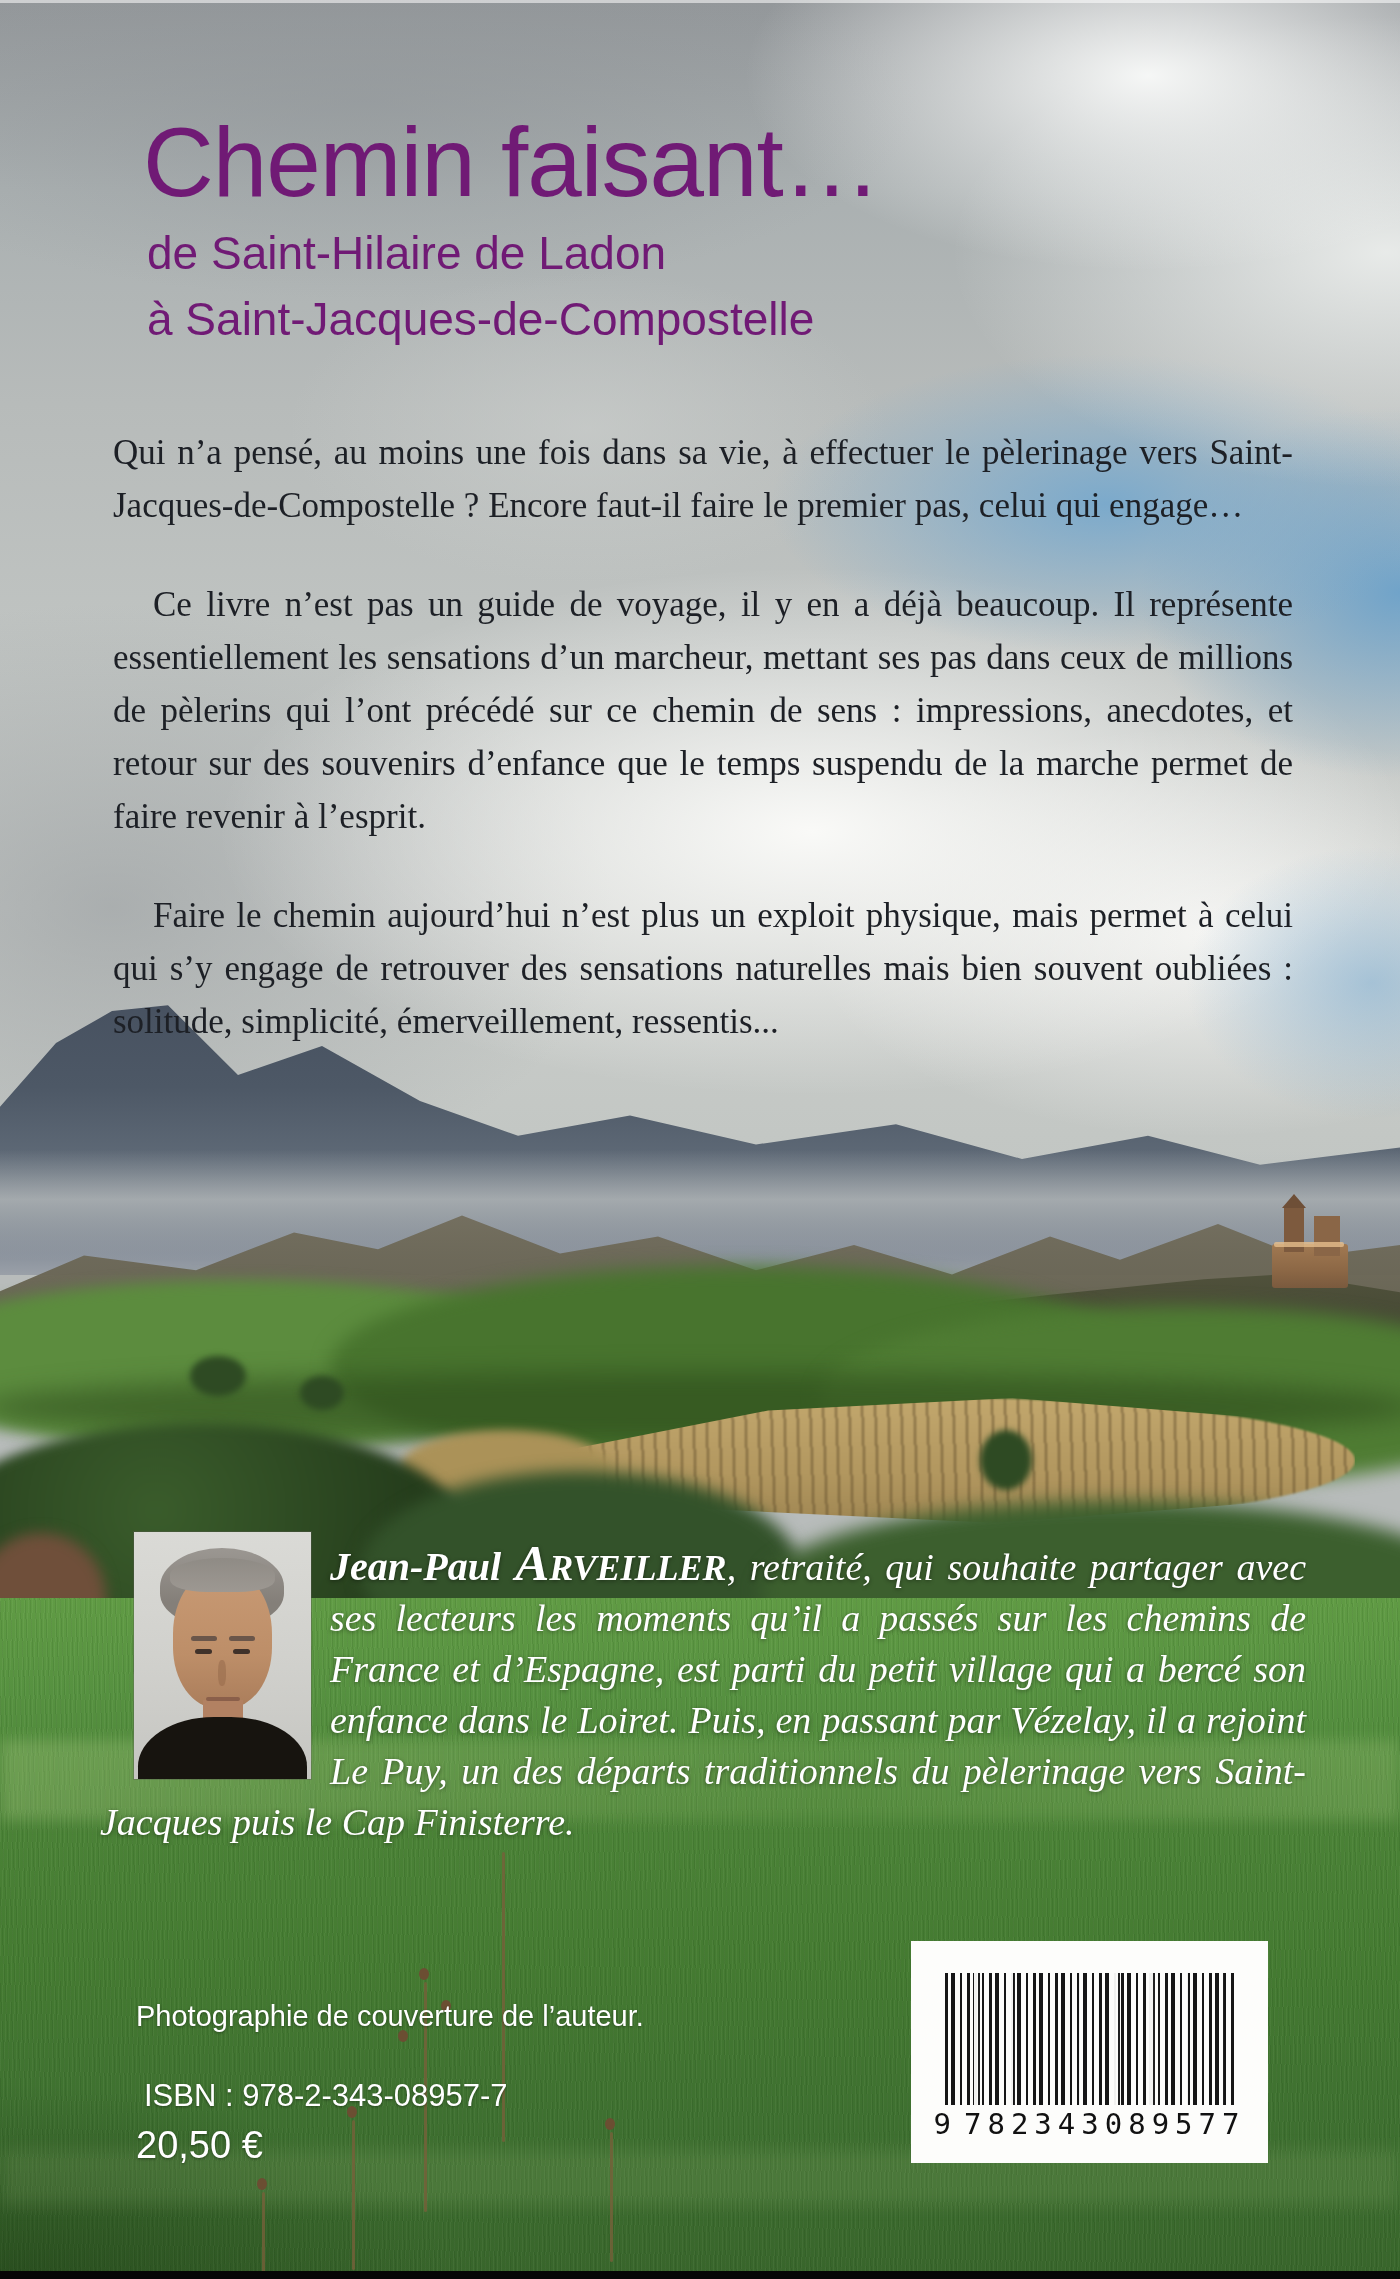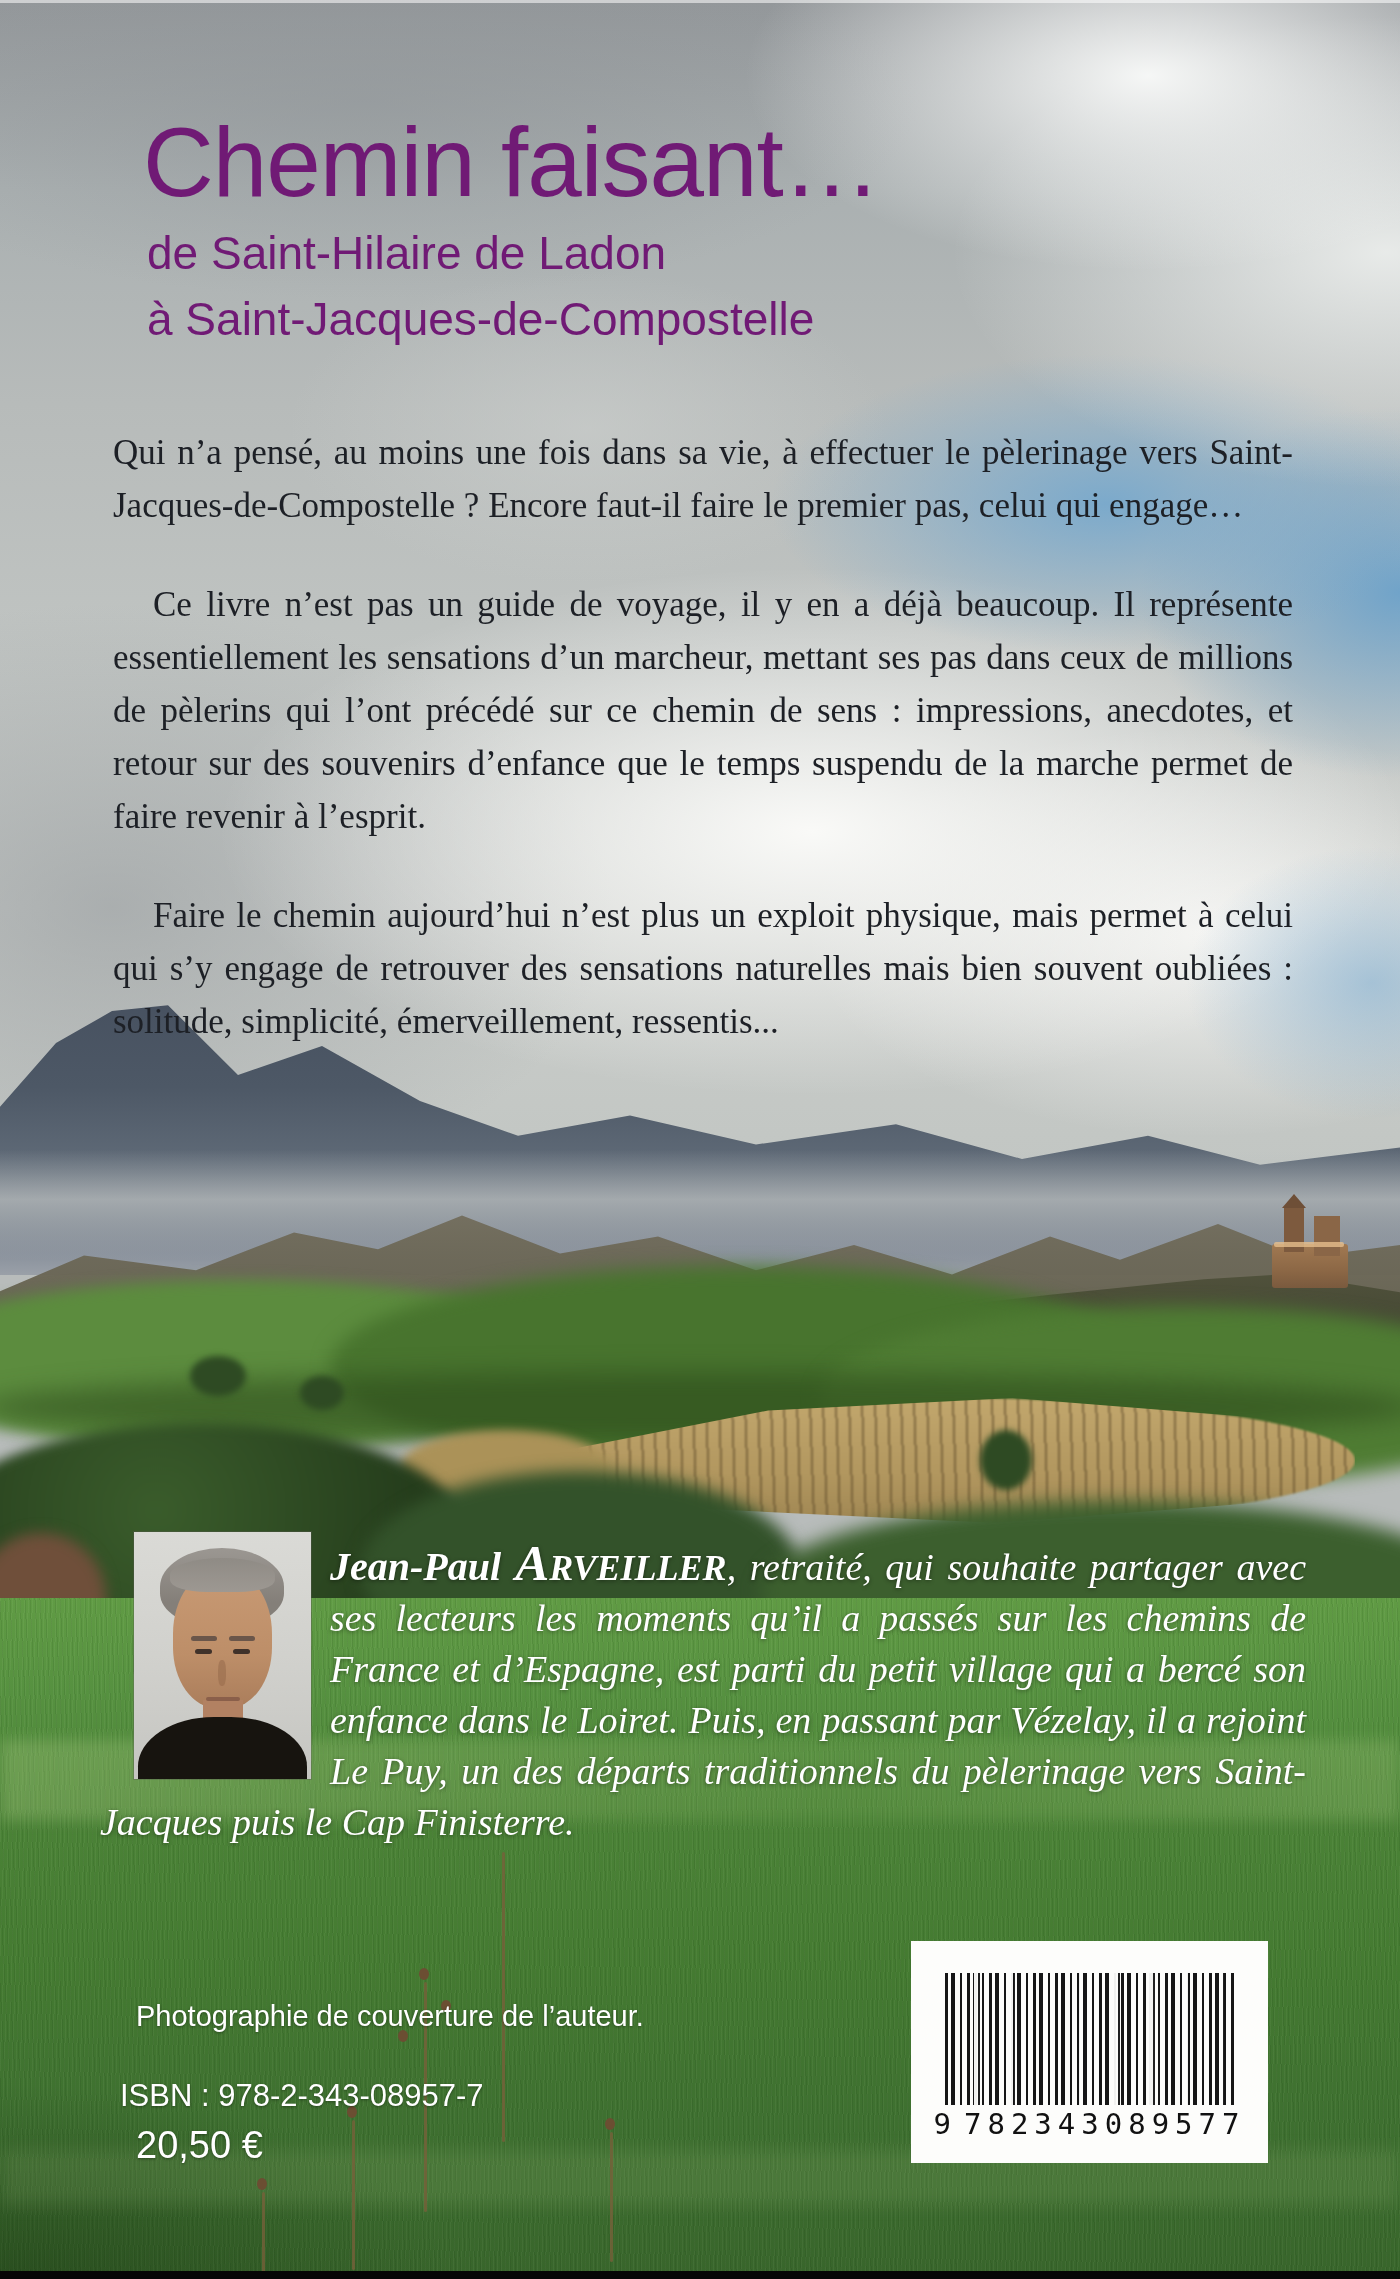--- a/index.html
+++ b/index.html
@@ -137,21 +137,21 @@
   .ap-brow-r{position:absolute;left:95px;top:104px;width:26px;height:5px;background:#6a564a;border-radius:3px;}
   .ap-eye-l{position:absolute;left:61px;top:117px;width:17px;height:5px;background:#40322a;border-radius:3px;}
   .ap-eye-r{position:absolute;left:99px;top:117px;width:17px;height:5px;background:#40322a;border-radius:3px;}
   .ap-nose{position:absolute;left:84px;top:128px;width:8px;height:26px;background:rgba(150,105,75,.55);border-radius:40%;}
   .ap-mouth{position:absolute;left:72px;top:165px;width:34px;height:4px;background:#8a5f4a;border-radius:3px;}
   .ap-neck{position:absolute;left:69px;top:168px;width:40px;height:30px;background:#b28162;}
   .ap-shirt{position:absolute;left:4px;bottom:0;width:169px;height:62px;background:#17140f;border-radius:45% 45% 0 0 / 80% 80% 0 0;}
 
   
   .photo-credit{left:136px;top:2000px;font-size:29px;color:#fff;text-shadow:0 1px 3px rgba(0,0,0,.4);}
-  .isbn{left:120px;top:2078px;font-size:31px;color:#fff;text-shadow:0 1px 3px rgba(0,0,0,.4);}
+  .isbn{left:144px;top:2078px;font-size:31px;color:#fff;text-shadow:0 1px 3px rgba(0,0,0,.4);}
   .price{left:136px;top:2124px;font-size:38px;color:#fff;text-shadow:0 1px 3px rgba(0,0,0,.4);}
 
   
   .barcode{
     left:911px;top:1941px;width:357px;height:222px;background:#fdfdfb;
     display:flex;flex-direction:column;align-items:center;
   }
   .bars{
     margin-top:32px;width:290px;height:132px;
     background:

